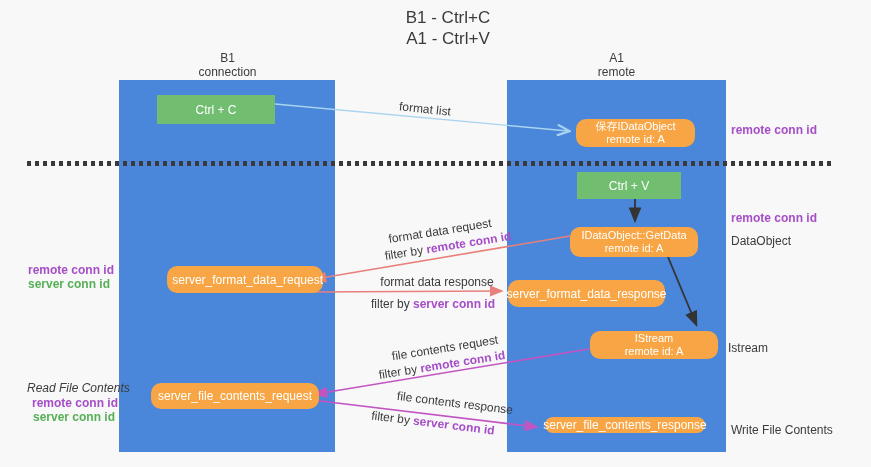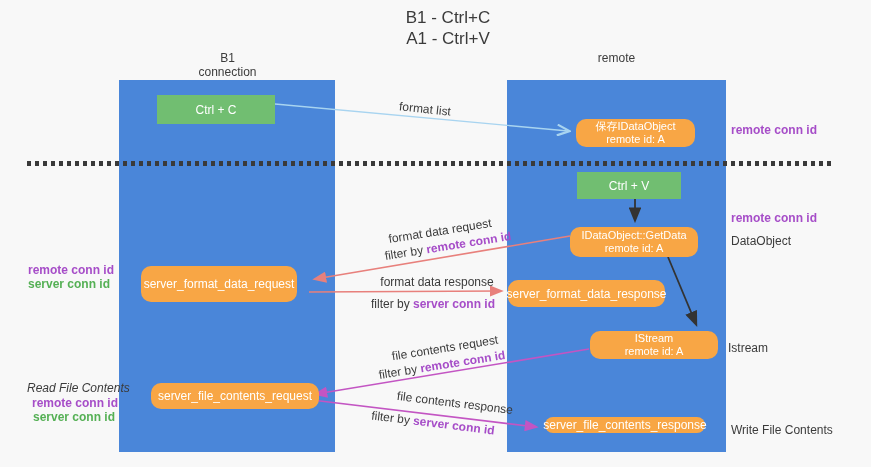--- a/index.html
+++ b/index.html
@@ -39,20 +39,21 @@
   <div class="title">
     <div>B1 - Ctrl+C</div>
     <div>A1 - Ctrl+V</div>
   </div>
 
   <div class="col-header" style="left:120px; top:51px; width:215px;">
     <div>B1</div>
     <div>connection</div>
   </div>
   <div class="col-header" style="left:507px; top:51px; width:219px;">
+    <div>A1</div>
     <div>remote</div>
   </div>
 
   <div class="col" style="left:119px; width:216px;"></div>
   <div class="col" style="left:507px; width:219px;"></div>
 
   <div class="dashline"></div>
 
   <svg class="overlay" width="871" height="467">
     <defs>
@@ -89,21 +90,21 @@
 
   <div class="box green" style="left:577px; top:172px; width:104px; height:27px;">
     <div>Ctrl + V</div>
   </div>
 
   <div class="box orange small" style="left:570px; top:227px; width:128px; height:30px;">
     <div>IDataObject::GetData</div>
     <div>remote id: A</div>
   </div>
 
-  <div class="box orange" style="left:141px; top:266px; width:156px; height:36px;">
+  <div class="box orange" style="left:167px; top:266px; width:156px; height:27px;align-items:flex-end;">
     <div>server_format_data_request</div>
   </div>
 
   <div class="box orange" style="left:508px; top:280px; width:157px; height:27px;">
     <div>server_format_data_response</div>
   </div>
 
   <div class="box orange small" style="left:590px; top:331px; width:128px; height:28px;">
     <div>IStream</div>
     <div>remote id: A</div>

